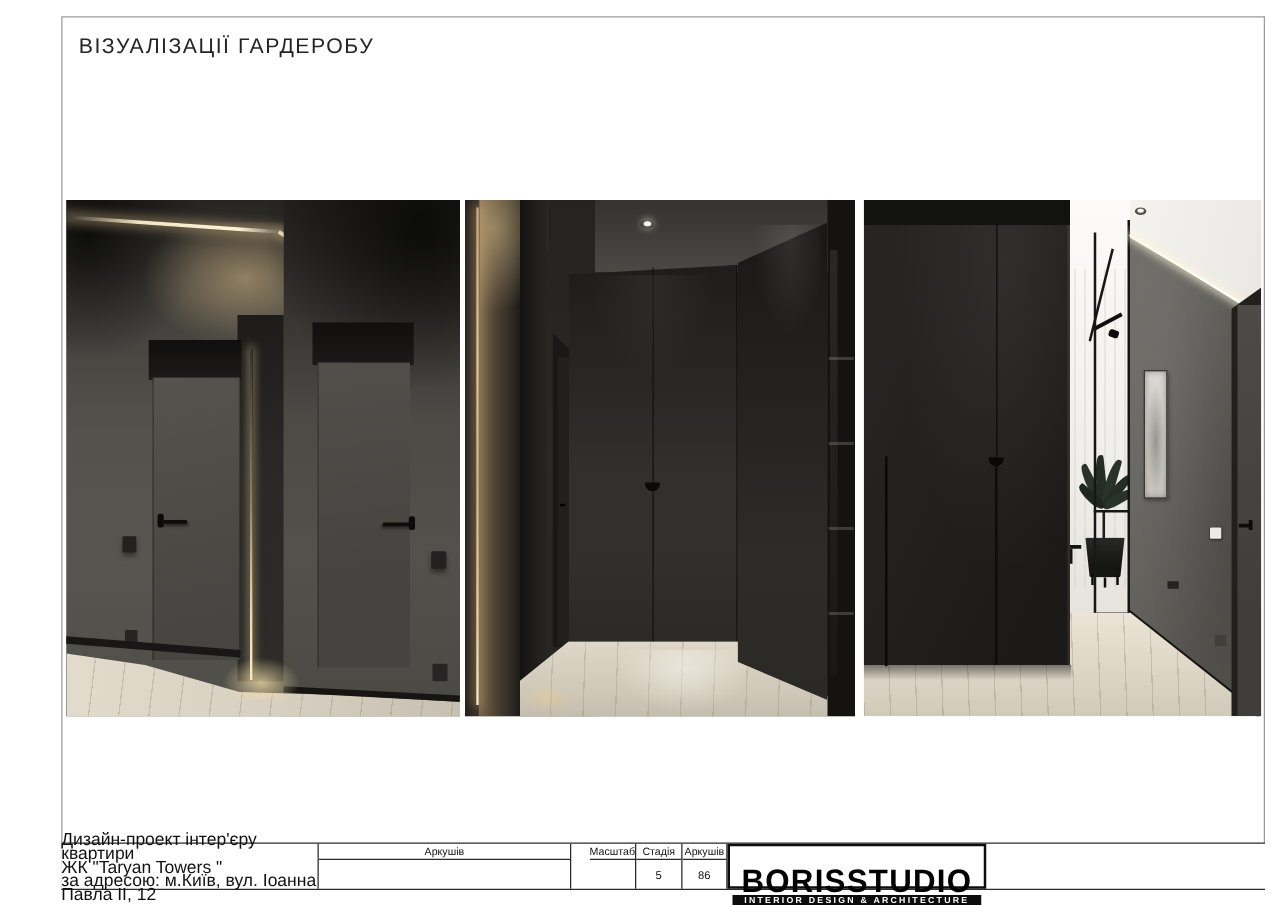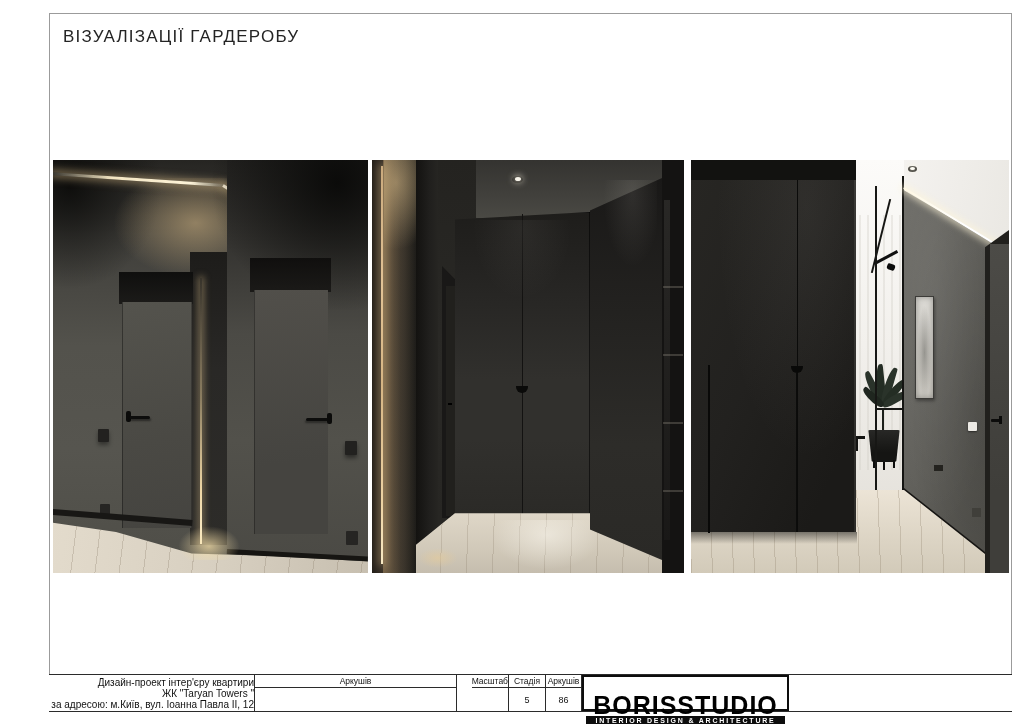--- a/index.html
+++ b/index.html
@@ -157,21 +157,21 @@
   .r3-wseamv{left:106px;top:20px;width:1px;height:352px;background:#0b0b0a;}
   .r3-wedgeR{left:163px;top:20px;width:2px;height:352px;background:linear-gradient(180deg,#3a3936,#2c2b28);}
   .r3-groove{left:17px;top:205px;width:2px;height:168px;background:#090908;}
   .r3-notch{left:100px;top:206px;width:12px;height:7px;background:#090908;border-radius:0 0 7px 7px;}
   .r3-notchline{left:105px;top:213px;width:1px;height:159px;background:#0c0c0b;}
 
   
   .tb{position:absolute;left:49px;top:674px;width:963px;height:38px;display:flex;box-sizing:border-box;
       border-top:1px solid #2b2b2b;border-bottom:1px solid #2b2b2b;background:#fff;color:#111;}
   .tb-cell{box-sizing:border-box;border-right:1px solid #2b2b2b;display:flex;flex-direction:column;}
-  .c-project{width:206px;justify-content:center;text-align:right;font-size:10px;line-height:11px;}
+  .c-project{width:206px;justify-content:center;text-align:left;font-size:14px;line-height:11px;}
   .c-client{width:202px;}
   .c-stage{width:223px;}
   .c-scale{width:52px;align-items:flex-end;}
   .c-sheet{width:37px;}
   .c-sheets{width:36px;}
   .tb-head{height:12px;border-bottom:1px solid #2b2b2b;font-size:8.5px;line-height:12px;text-align:center;}
   .tb-val{flex:1;display:flex;align-items:center;justify-content:center;font-size:9px;}
   .c-stage .tb-val{font-size:7px;letter-spacing:.4px;}
   .c-logo{width:207px;border-right:none;display:flex;flex-direction:column;justify-content:space-between;
           outline:2px solid #0d0d0d;outline-offset:-2px;padding:2px 4px 3px 4px;box-sizing:border-box;}

